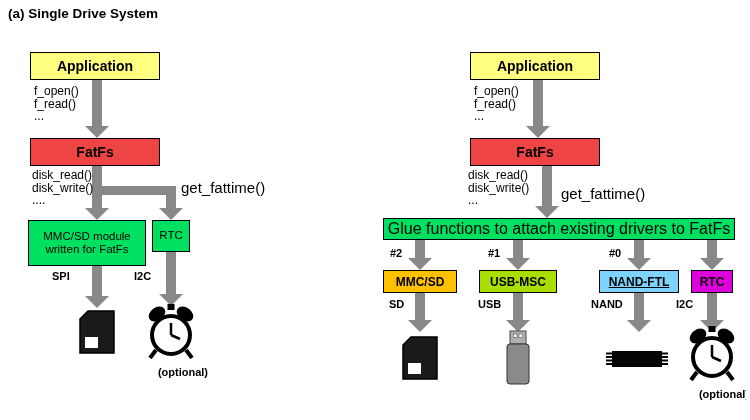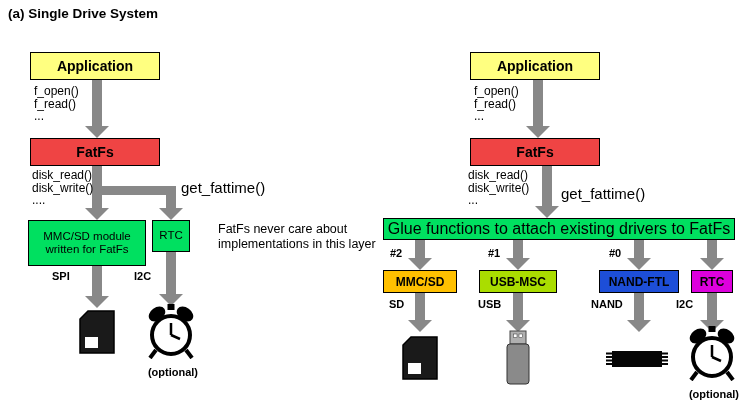--- a/index.html
+++ b/index.html
@@ -9,31 +9,31 @@
 
   .title { position:absolute; font-size:13.5px; font-weight:bold; white-space:nowrap; }
 
   .box { position:absolute; border:1px solid #000; display:flex; align-items:center; justify-content:center; text-align:center; }
   .big   { font-weight:bold; font-size:14px; }
   .bg-app   { background:#FFFF80; }
   .bg-fatfs { background:#ef4444; }
   .bg-green { background:#00E060; }
   .bg-mmcsd { background:#FFC000; }
   .bg-usb   { background:#AADD00; }
-  .bg-nand  { background:#1d4ed8; }
+  .bg-nand  { background:#7dd3fc;text-decoration:underline; }
   .bg-rtcb  { background:#DD00DD; }
   .drv { font-weight:bold; font-size:12px; }
   .mid { font-size:11.5px; line-height:13.5px; }
   .glue-txt { font-size:16px; }
 
   .calls { position:absolute; font-size:12px; line-height:12.5px; white-space:nowrap; }
   .label { position:absolute; font-size:11px; font-weight:bold; white-space:nowrap; }
   .plain { position:absolute; font-size:15px; white-space:nowrap; }
   .note  { position:absolute; font-size:12.5px; line-height:15px; }
-  .opt   { position:absolute; font-size:11px; font-weight:bold; text-align:center; }
+  .opt   { position:absolute; font-size:11px; font-weight:bold; text-align:right; }
   .pre   { white-space:pre-line; }
 
   
   .arrow { position:absolute; width:24px; }
   .arrow::before { content:""; position:absolute; left:50%; transform:translateX(-50%);
                    top:0; bottom:11px; width:10px; background:#888; }
   .arrow::after  { content:""; position:absolute; left:50%; transform:translateX(-50%);
                    bottom:0; width:0; height:0;
                    border-left:12px solid transparent; border-right:12px solid transparent;
                    border-top:12px solid #888; }
@@ -71,21 +71,20 @@
     <div>....</div>
   </div>
 
   <div class="plain" style="left:181px;top:179px">get_fattime()</div>
 
   <div class="box mid bg-green pre" style="left:28px;top:220px;width:118px;height:46px">MMC/SD module
 written for FatFs</div>
 
   <div class="box mid bg-green" style="left:152px;top:220px;width:38px;height:32px">RTC</div>
 
-  <div class="note" style="left:218px;top:222px;width:160px">FatFs never care about implementations in this layer</div>
 
   <div class="label" style="left:52px;top:270px">SPI</div>
   <div class="label" style="left:134px;top:270px">I2C</div>
 
   <div class="icon" style="left:79px;top:310px">
     <svg width="36" height="44" viewBox="0 0 36 44">
       <polygon points="9,1 35,1 35,43 1,43 1,9" fill="#1a1a1a" stroke="#000" stroke-width="1.5"></polygon>
       <rect x="6" y="27" width="13" height="11" fill="#fff"></rect>
     </svg>
   </div>

